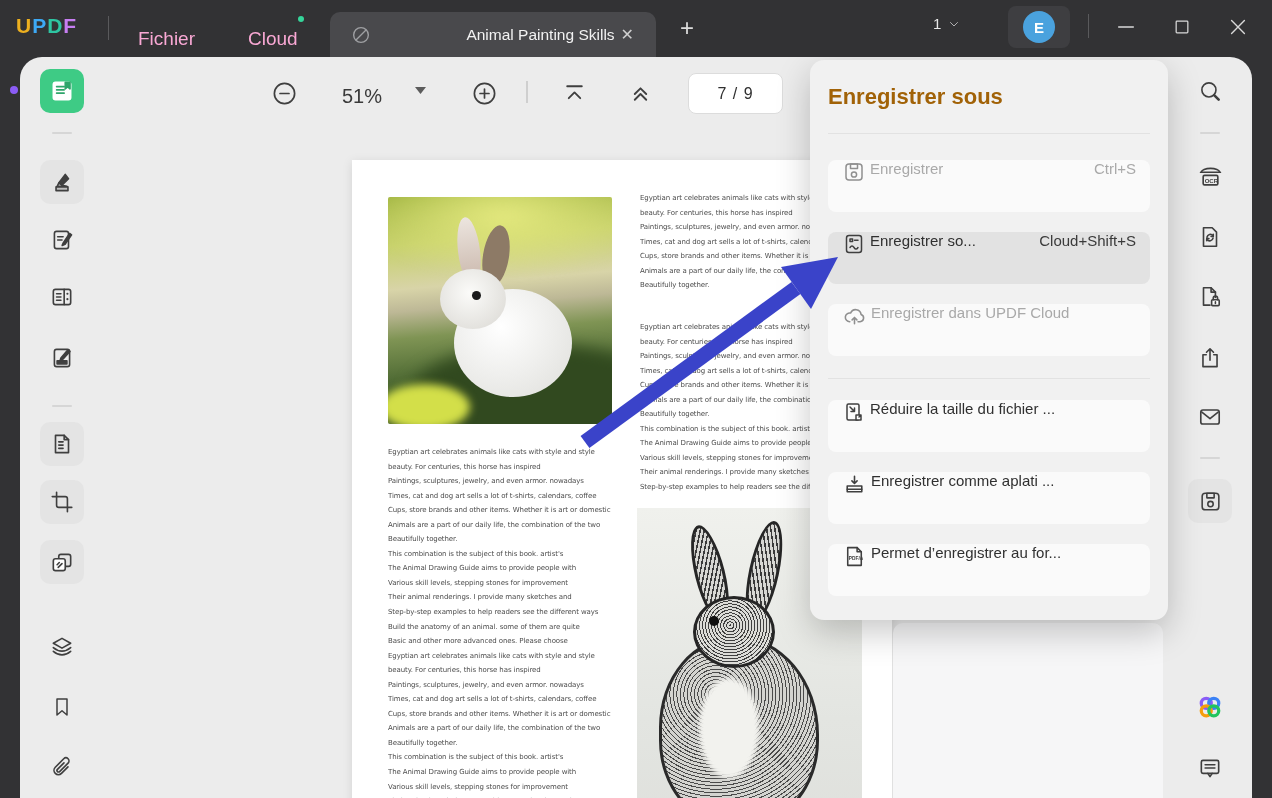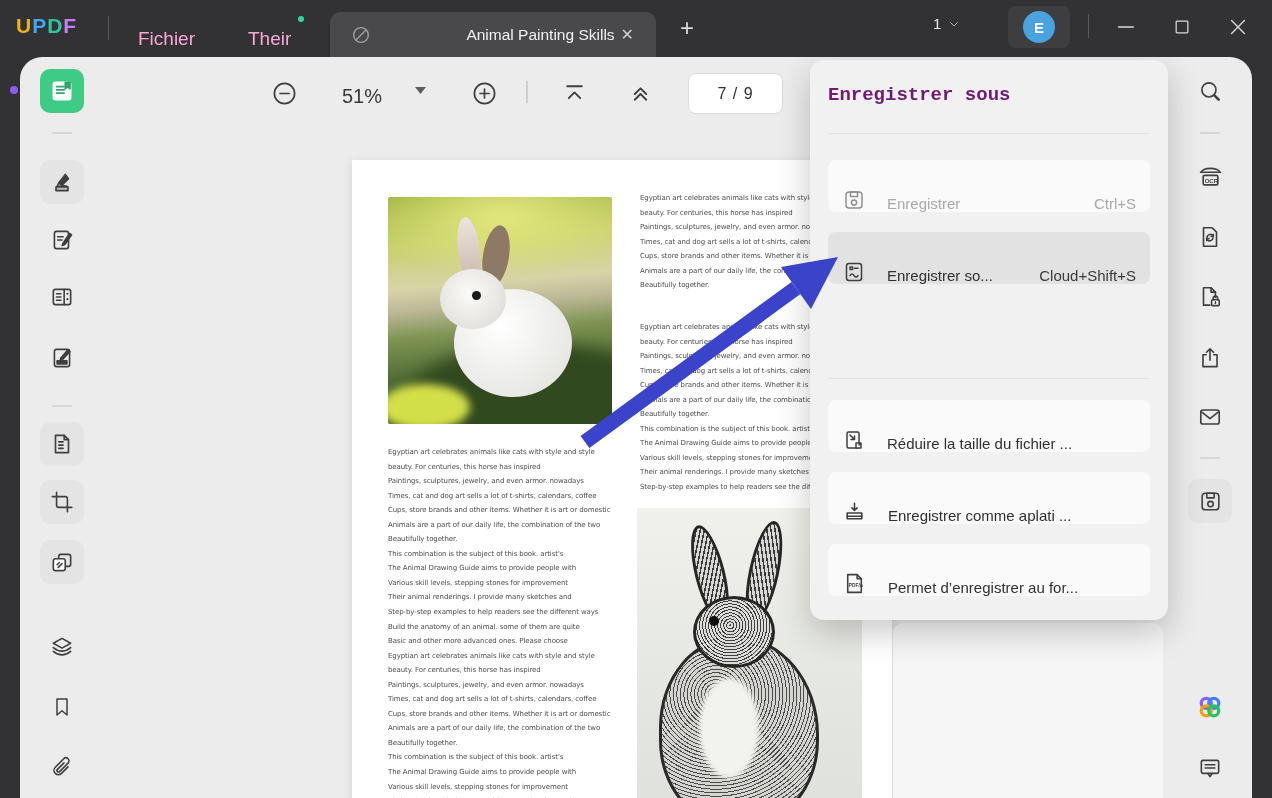--- a/index.html
+++ b/index.html
@@ -60,24 +60,24 @@
     background:linear-gradient(180deg,#f0f1ed,#e3e5e1 60%,#dedfdb); }
   .sk { position:absolute; }
 
   
   .sub-pane { position:absolute; left:873px; top:566px; width:270px; height:175px; background:#f6f6f7;
     border-radius:10px 10px 0 0; }
 
   
   .save-panel { position:absolute; left:790px; top:3px; width:358px; height:560px; background:#f1f1f1;
     border-radius:14px; box-shadow:0 12px 34px rgba(0,0,0,0.22); z-index:50; }
-  .sp-title { position:absolute; left:18px; top:24px; font-size:19px; font-weight:bold; color:#701a75;font-family:Liberation Mono, monospace; }
+  .sp-title { position:absolute; left:18px; top:24px; font-size:22px; font-weight:bold; color:#a16207; }
   .sp-div { position:absolute; left:18px; right:18px; height:1px; background:#e2e2e2; }
   .menu-item { position:absolute; left:18px; width:322px; height:52px; border-radius:8px; background:#fafafa;
-    display:flex; align-items:flex-end; padding:0 14px; gap:21px; }
+    display:flex; align-items:flex-start; padding:0 14px; gap:4px; }
   .menu-item.hl { background:#e2e2e2; }
   .mi-label { font-size:15px; color:#303030; flex:1; white-space:nowrap; overflow:hidden; }
   .mi-short { font-size:15px; color:#3a3a3a; }
   .menu-item.dis .mi-label, .menu-item.dis .mi-short { color:#a9a9a9; }
   .menu-item.dis svg { stroke:#8f8f8f; }
 
   
   .arrow-svg { position:absolute; left:0; top:0; z-index:80; pointer-events:none; }
 
   svg.ic { stroke:#3f3f3f; fill:none; stroke-width:1.5; stroke-linecap:round; stroke-linejoin:round; }
@@ -88,21 +88,21 @@
 <body>
 
 <div id="app">
 
   <div class="topbar">
     <div class="logo">
       <span style="color:#edb01f">U</span><span style="color:#3da9f5">P</span><span style="color:#2ec5a2">D</span><span style="color:#c77ef2">F</span>
     </div>
     <div class="tb-divider" style="left:108px"></div>
     <div class="menu-btn" style="left:128px">Fichier</div>
-    <div class="menu-btn" style="left:238px">Their</div>
+    <div class="menu-btn" style="left:238px">Cloud</div>
     <div class="aide-dot" style="left:298px; top:16px"></div>
 
     <div class="tab">
       <svg class="ic" width="22" height="22" viewBox="0 0 24 24" style="stroke:#9fa0a3">
         <circle cx="12" cy="12" r="8"></circle>
           <line x1="6.8" y1="17.2" x2="17.2" y2="6.8"></line>
       </svg>
       <span class="tab-title">Animal Painting Skills</span>
       <span class="tab-close">✕</span>
     </div>
@@ -350,20 +350,28 @@
         <svg class="ic" width="24" height="24" viewBox="0 0 24 24">
           <rect x="4.5" y="3.5" width="15" height="17" rx="2.5"></rect>
           <rect x="8" y="7" width="2.6" height="2.6"></rect>
             <line x1="12.5" y1="8.3" x2="16" y2="8.3"></line>
           <path d="M8 15.5 q2-3 4 0 t4 0"></path>
         </svg>
         <span class="mi-label">Enregistrer so...</span>
         <span class="mi-short">Cloud+Shift+S</span>
       </div>
 
+      <div class="menu-item dis" style="top:244px">
+        <svg class="ic" width="25" height="25" viewBox="0 0 24 24">
+          <path d="M7.5 17 a4.2 4.2 0 1 1 .8-8.3 A5.2 5.2 0 0 1 18.3 10 a3.6 3.6 0 0 1-.9 7 h-2"></path>
+          <path d="M12 19 v-6 M9.7 15.2 L12 12.9 l2.3 2.3"></path>
+        </svg>
+        <span class="mi-label">Enregistrer dans UPDF Cloud</span>
+        <span class="mi-short"></span>
+      </div>
 
       <div class="sp-div" style="top:318px"></div>
 
       <div class="menu-item" style="top:340px">
         <svg class="ic" width="24" height="24" viewBox="0 0 24 24">
           <rect x="5" y="4" width="12" height="16" rx="1.5"></rect>
           <path d="M8 7 l4.5 4.5 M12.5 8 v3.5 H9"></path>
           <path d="M14 15 h5 v5 h-5 z M19 15 l-2 2" fill="#fff"></path>
         </svg>
         <span class="mi-label">Réduire la taille du fichier ...</span>

